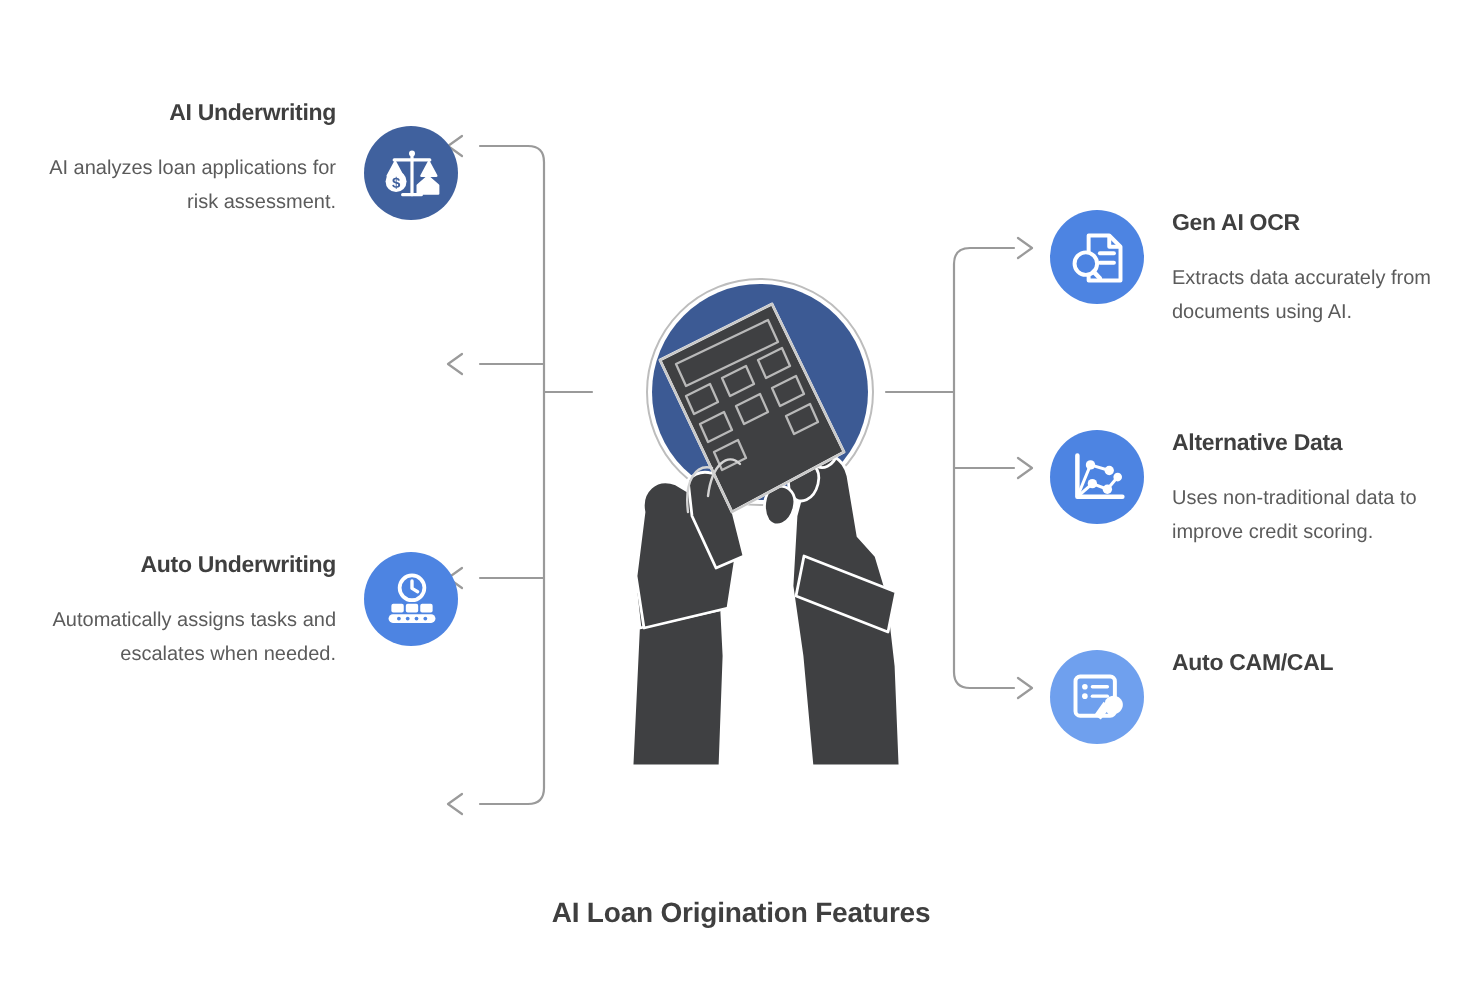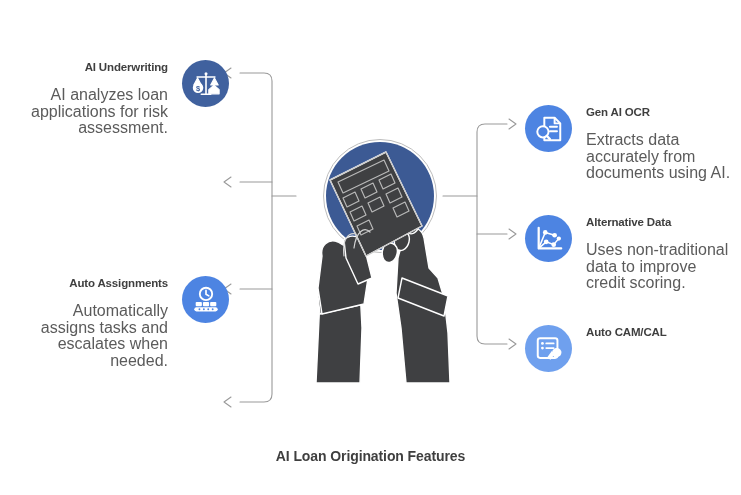--- a/index.html
+++ b/index.html
@@ -54,21 +54,21 @@
     font-weight: bold;
     color: #3f3f3f;
     letter-spacing: -0.15px;
     line-height: 14px;
     margin: 0 0 13px 0;
     white-space: nowrap;
   }
   .txt-right .f-title { white-space: nowrap; }
 
   .f-desc {
-    font-size: 16px;
+    font-size: 10px;
     color: #5b5b5b;
     line-height: 16.5px;
     margin: 0;
   }
 
   .icon-badge {
     width: 47px;
     height: 47px;
     border-radius: 50%;
     flex: 0 0 47px;
@@ -123,21 +123,21 @@
       <path d="M 443 196 L 477 196"></path>
       <path d="M 507 124 L 485 124 Q 477 124 477 132 L 477 336 Q 477 344 485 344 L 507 344"></path>
       <path d="M 477 234 L 507 234"></path>
 
       <path d="M 509 119 L 516 124 L 509 129"></path>
       <path d="M 509 229 L 516 234 L 509 239"></path>
       <path d="M 509 339 L 516 344 L 509 349"></path>
     </g>
   </svg>
 
-  <div class="feature left" style="left:18px; top:60px;">
+  <div class="feature left" style="left:18px; top:50px;align-items:flex-end;">
     <div class="txt-left">
       <div class="f-title">AI Underwriting</div>
       <div class="f-desc">AI analyzes loan applications for risk assessment.</div>
     </div>
     <div class="icon-badge" style="background:#40619e;">
       <svg width="30" height="30" viewBox="0 0 32 32" fill="none" stroke="#ffffff" stroke-width="1.7" stroke-linecap="round" stroke-linejoin="round">
         <line x1="16" y1="5" x2="16" y2="27"></line>
         <line x1="11" y1="27" x2="21" y2="27"></line>
         <line x1="6.5" y1="8.5" x2="25.5" y2="8.5"></line>
         <circle cx="16" cy="5" r="1.6" fill="#ffffff" stroke="none"></circle>
@@ -146,21 +146,21 @@
         <circle cx="7.5" cy="20" r="5.6" fill="#ffffff" stroke="none"></circle>
         <text x="7.5" y="23.4" font-family="Liberation Sans, sans-serif" font-size="8" font-weight="bold" fill="#40619e" text-anchor="middle" stroke="none">$</text>
         <path d="M19 22 L24.5 17.2 L30 22 L30 26.5 L19 26.5 Z" fill="#ffffff" stroke="#ffffff" stroke-width="1.2"></path>
       </svg>
     </div>
   </div>
 
 
   <div class="feature left" style="left:18px; top:276px;">
     <div class="txt-left">
-      <div class="f-title">Auto Assignments</div>
+      <div class="f-title">Auto Underwriting</div>
       <div class="f-desc">Automatically assigns tasks and escalates when needed.</div>
     </div>
     <div class="icon-badge" style="background:#4d84e2;">
       <svg width="30" height="30" viewBox="0 0 32 32">
         <circle cx="16" cy="9.5" r="6.6" fill="none" stroke="#ffffff" stroke-width="2"></circle>
         <path d="M16 5.8 L16 9.8 L19 11.6" fill="none" stroke="#ffffff" stroke-width="1.8" stroke-linecap="round" stroke-linejoin="round"></path>
         <rect x="5" y="18" width="6.6" height="4.6" rx="1" fill="#ffffff"></rect>
         <rect x="12.7" y="18" width="6.6" height="4.6" rx="1" fill="#ffffff"></rect>
         <rect x="20.4" y="18" width="6.6" height="4.6" rx="1" fill="#ffffff"></rect>
         <rect x="3.5" y="23.6" width="25" height="4.6" rx="2.3" fill="#ffffff"></rect>

